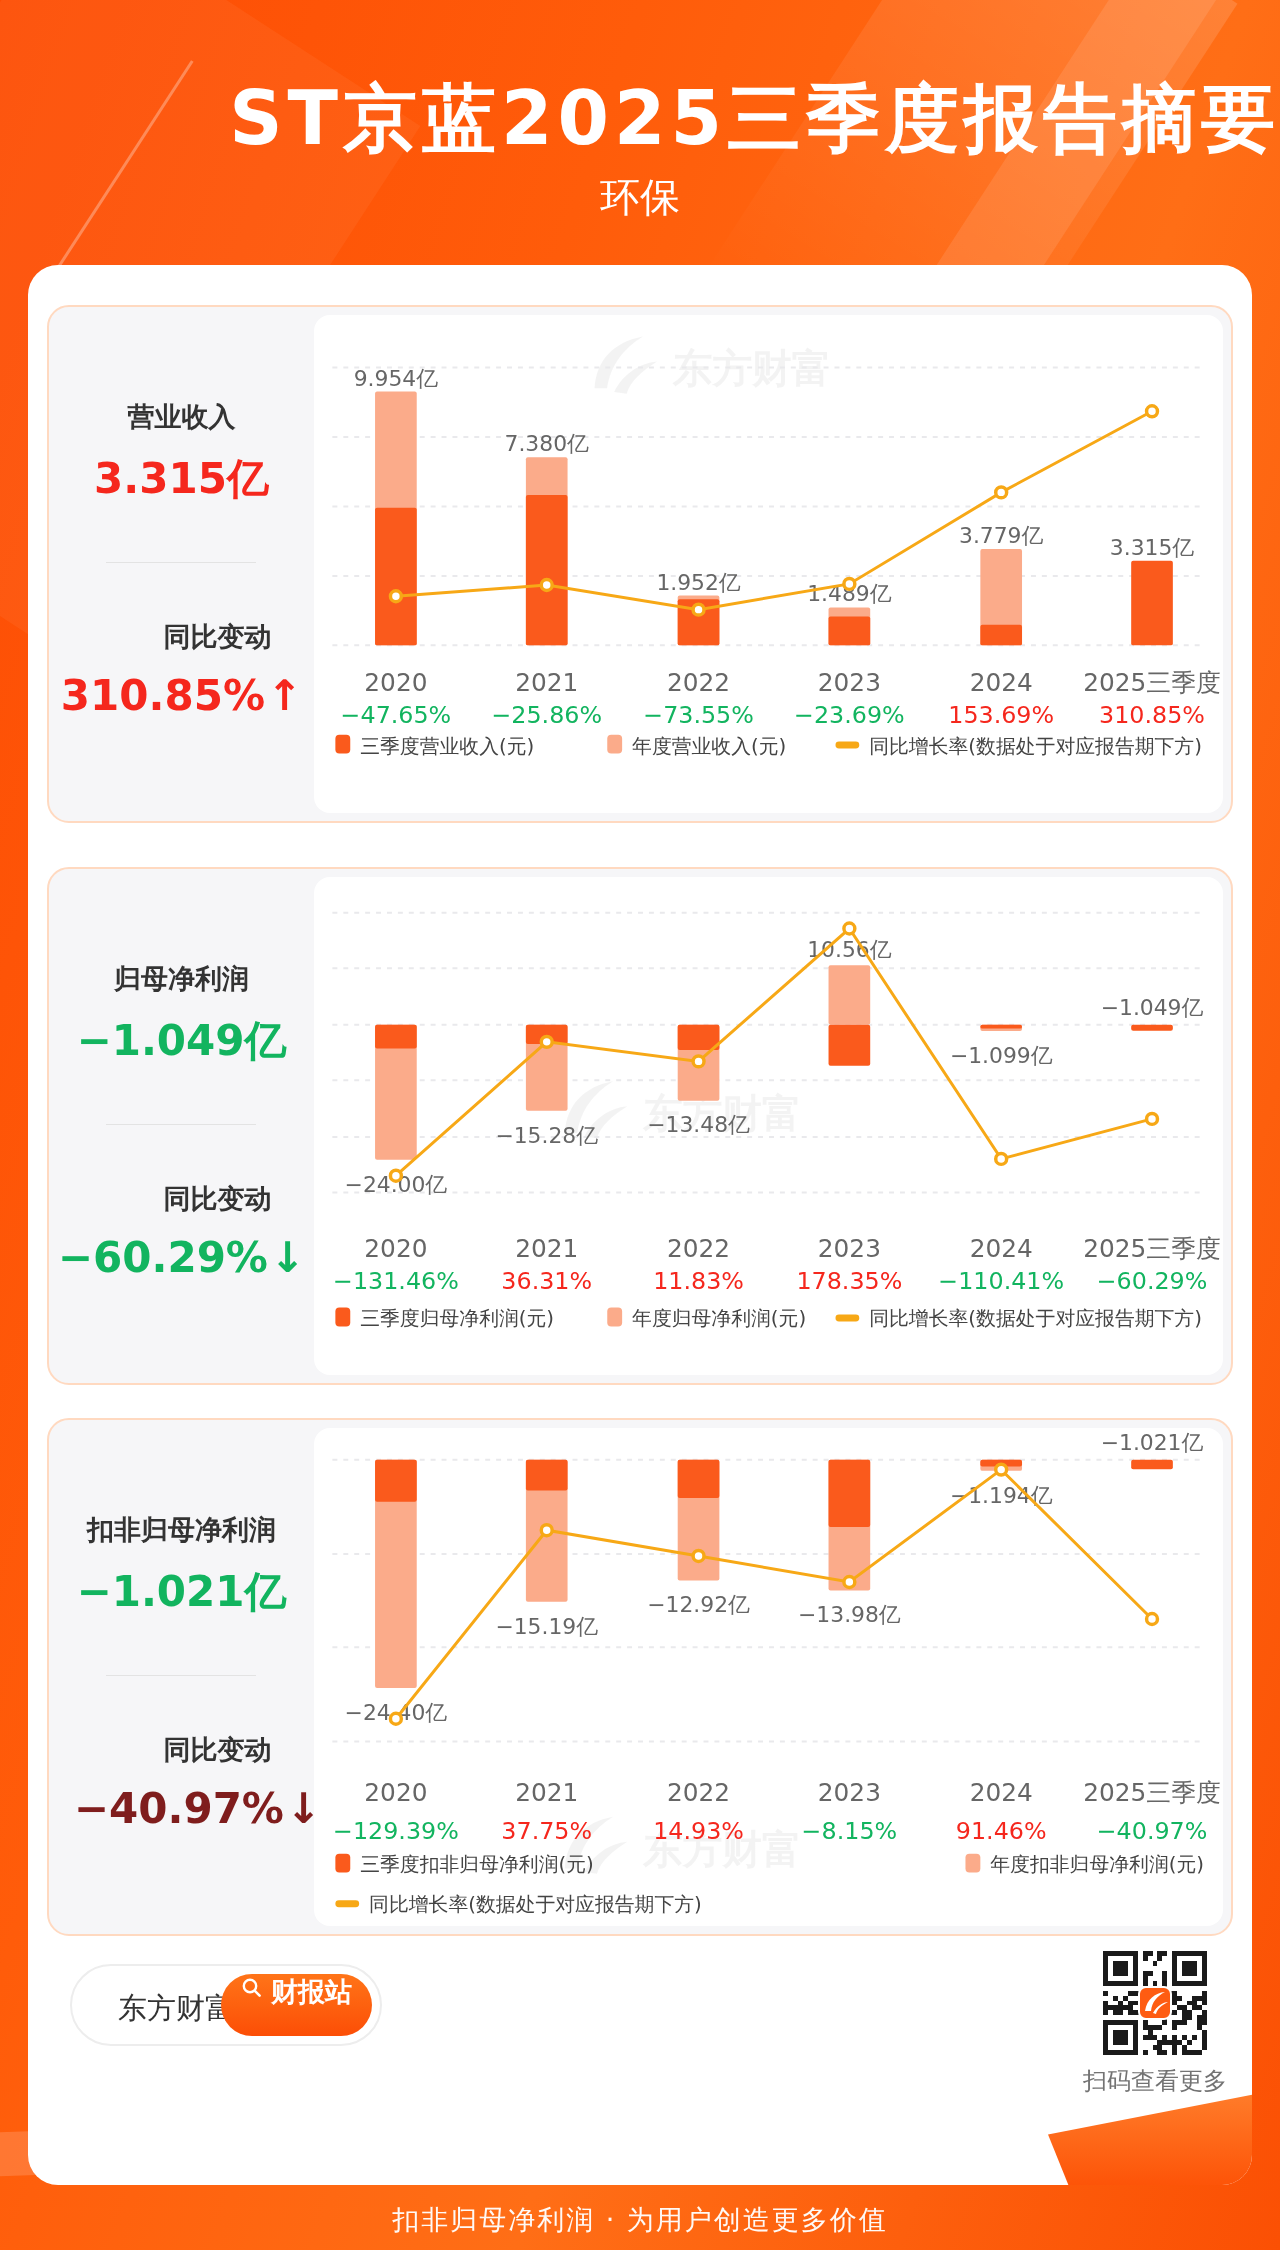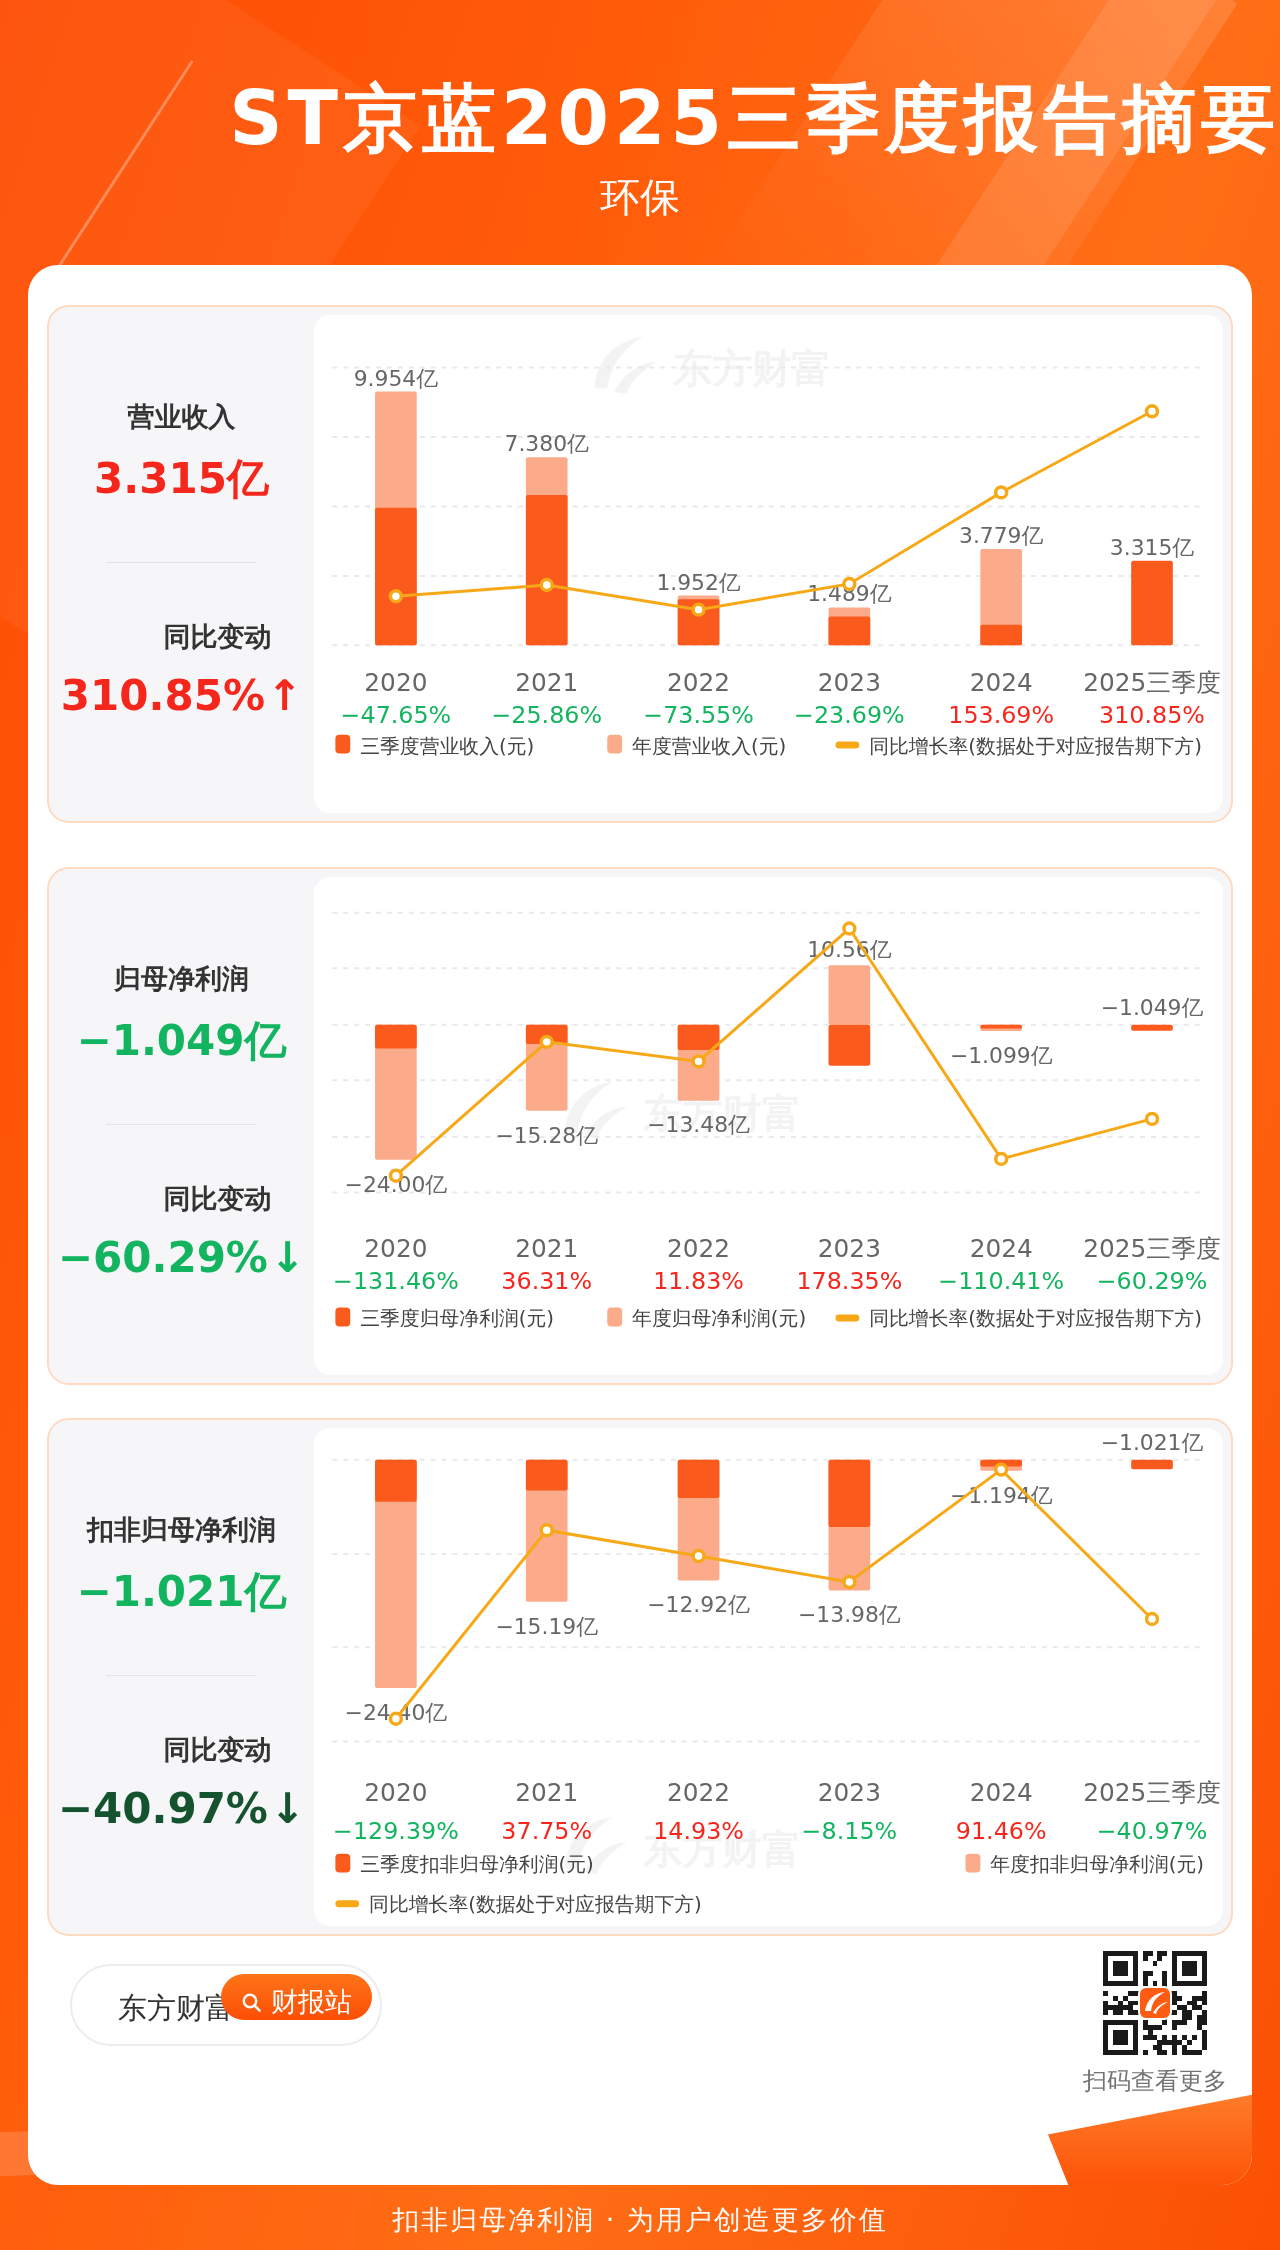--- a/index.html
+++ b/index.html
@@ -30,23 +30,23 @@
   .metric-label,.yoy-label{position:absolute;width:100%;text-align:center;font-size:27px;font-weight:bold;color:#333;}
   .metric-label{top:92px;} .yoy-label{top:312px;padding-left:36px;}
   .metric-value,.yoy-value{position:absolute;width:100%;text-align:center;font-size:42px;font-weight:bold;}
   .metric-value{top:144px;} .yoy-value{top:364px;}
   .yoy-value .arrow{margin-left:2px;}
   .divider{position:absolute;top:255px;left:57px;width:150px;height:1px;background:#e3e3e3;}
   
   .app-pill{position:absolute;left:42px;top:1699px;width:312px;height:82px;background:#fff;
     border:2px solid #ededed;border-radius:42px;box-sizing:border-box;}
   .app-pill .app-name{position:absolute;left:46px;top:23px;font-size:29px;color:#333;font-weight:500;}
-  .report-btn{position:absolute;right:8px;top:8px;height:46px;padding:0 20px;border-radius:31px;border:none;
+  .report-btn{position:absolute;right:8px;top:8px;height:62px;padding:0 20px;border-radius:31px;border:none;
     background:linear-gradient(180deg,#ff7418,#fc4e06);color:#fff;font-size:27px;
-    display:flex;align-items:flex-end;gap:8px;font-family:inherit;cursor:pointer;}
+    display:flex;align-items:flex-start;gap:8px;font-family:inherit;cursor:pointer;font-weight:bold;}
   .slogan{position:absolute;left:66px;top:1788px;font-size:27px;color:#a3a3a3;letter-spacing:3px;}
   .qr-box{position:absolute;left:1075px;top:1686px;width:104px;height:104px;background:#fff;}
   .qr-box svg{width:104px;height:104px;display:block;}
   .qr-logo{position:absolute;left:35px;top:35px;width:34px;height:34px;background:#fe5c12;
     border:2px solid #fff;border-radius:8px;box-sizing:border-box;}
   .qr-logo svg{width:100%;height:100%;display:block;}
   .qr-caption{position:absolute;left:1032px;top:1800px;width:190px;text-align:center;font-size:24px;color:#737373;}
   .tagline{position:absolute;top:2202px;left:0;width:100%;text-align:center;
     color:rgba(255,255,255,.96);font-size:27px;letter-spacing:2px;}
   .chart-svg text{font-family:"DejaVu Sans","Liberation Sans",sans-serif;}
@@ -211,21 +211,21 @@
         </svg>
     </section>
 
     <section class="panel p2">
       <div class="chart-bg"></div>
       <div class="metric-col">
         <div class="metric-label">扣非归母净利润</div>
         <div class="metric-value" style="color: rgb(18, 180, 95);">−1.021亿</div>
         <div class="divider"></div>
         <div class="yoy-label">同比变动</div>
-        <div class="yoy-value" style="color: #14532d;"><span>−40.97%</span><span class="arrow">↓</span></div>
+        <div class="yoy-value" style="color: #7f1d1d; padding-left: 16px;"><span>−40.97%</span><span class="arrow">↓</span></div>
       </div>
       <svg class="chart-svg" viewBox="0 0 1186 518">
           <g opacity="0.06" fill="#444">
             <path d="M8 60 C10 28 30 8 62 2 C40 16 26 34 22 60 Z M30 64 C40 44 58 32 78 30 C62 40 48 52 44 66 Z" transform="translate(510,398) scale(0.9)"></path>
             <text x="596" y="446" font-size="40" fill="#444" text-anchor="start" font-weight="bold">东方财富</text>
           </g>
           <line x1="283" y1="40" x2="1160" y2="40" stroke="#e9e9ec" stroke-width="2" stroke-dasharray="5 6"></line>
           <line x1="283" y1="135" x2="1160" y2="135" stroke="#e9e9ec" stroke-width="2" stroke-dasharray="5 6"></line>
           <line x1="283" y1="229" x2="1160" y2="229" stroke="#e9e9ec" stroke-width="2" stroke-dasharray="5 6"></line>
           <line x1="283" y1="324" x2="1160" y2="324" stroke="#e9e9ec" stroke-width="2" stroke-dasharray="5 6"></line>

